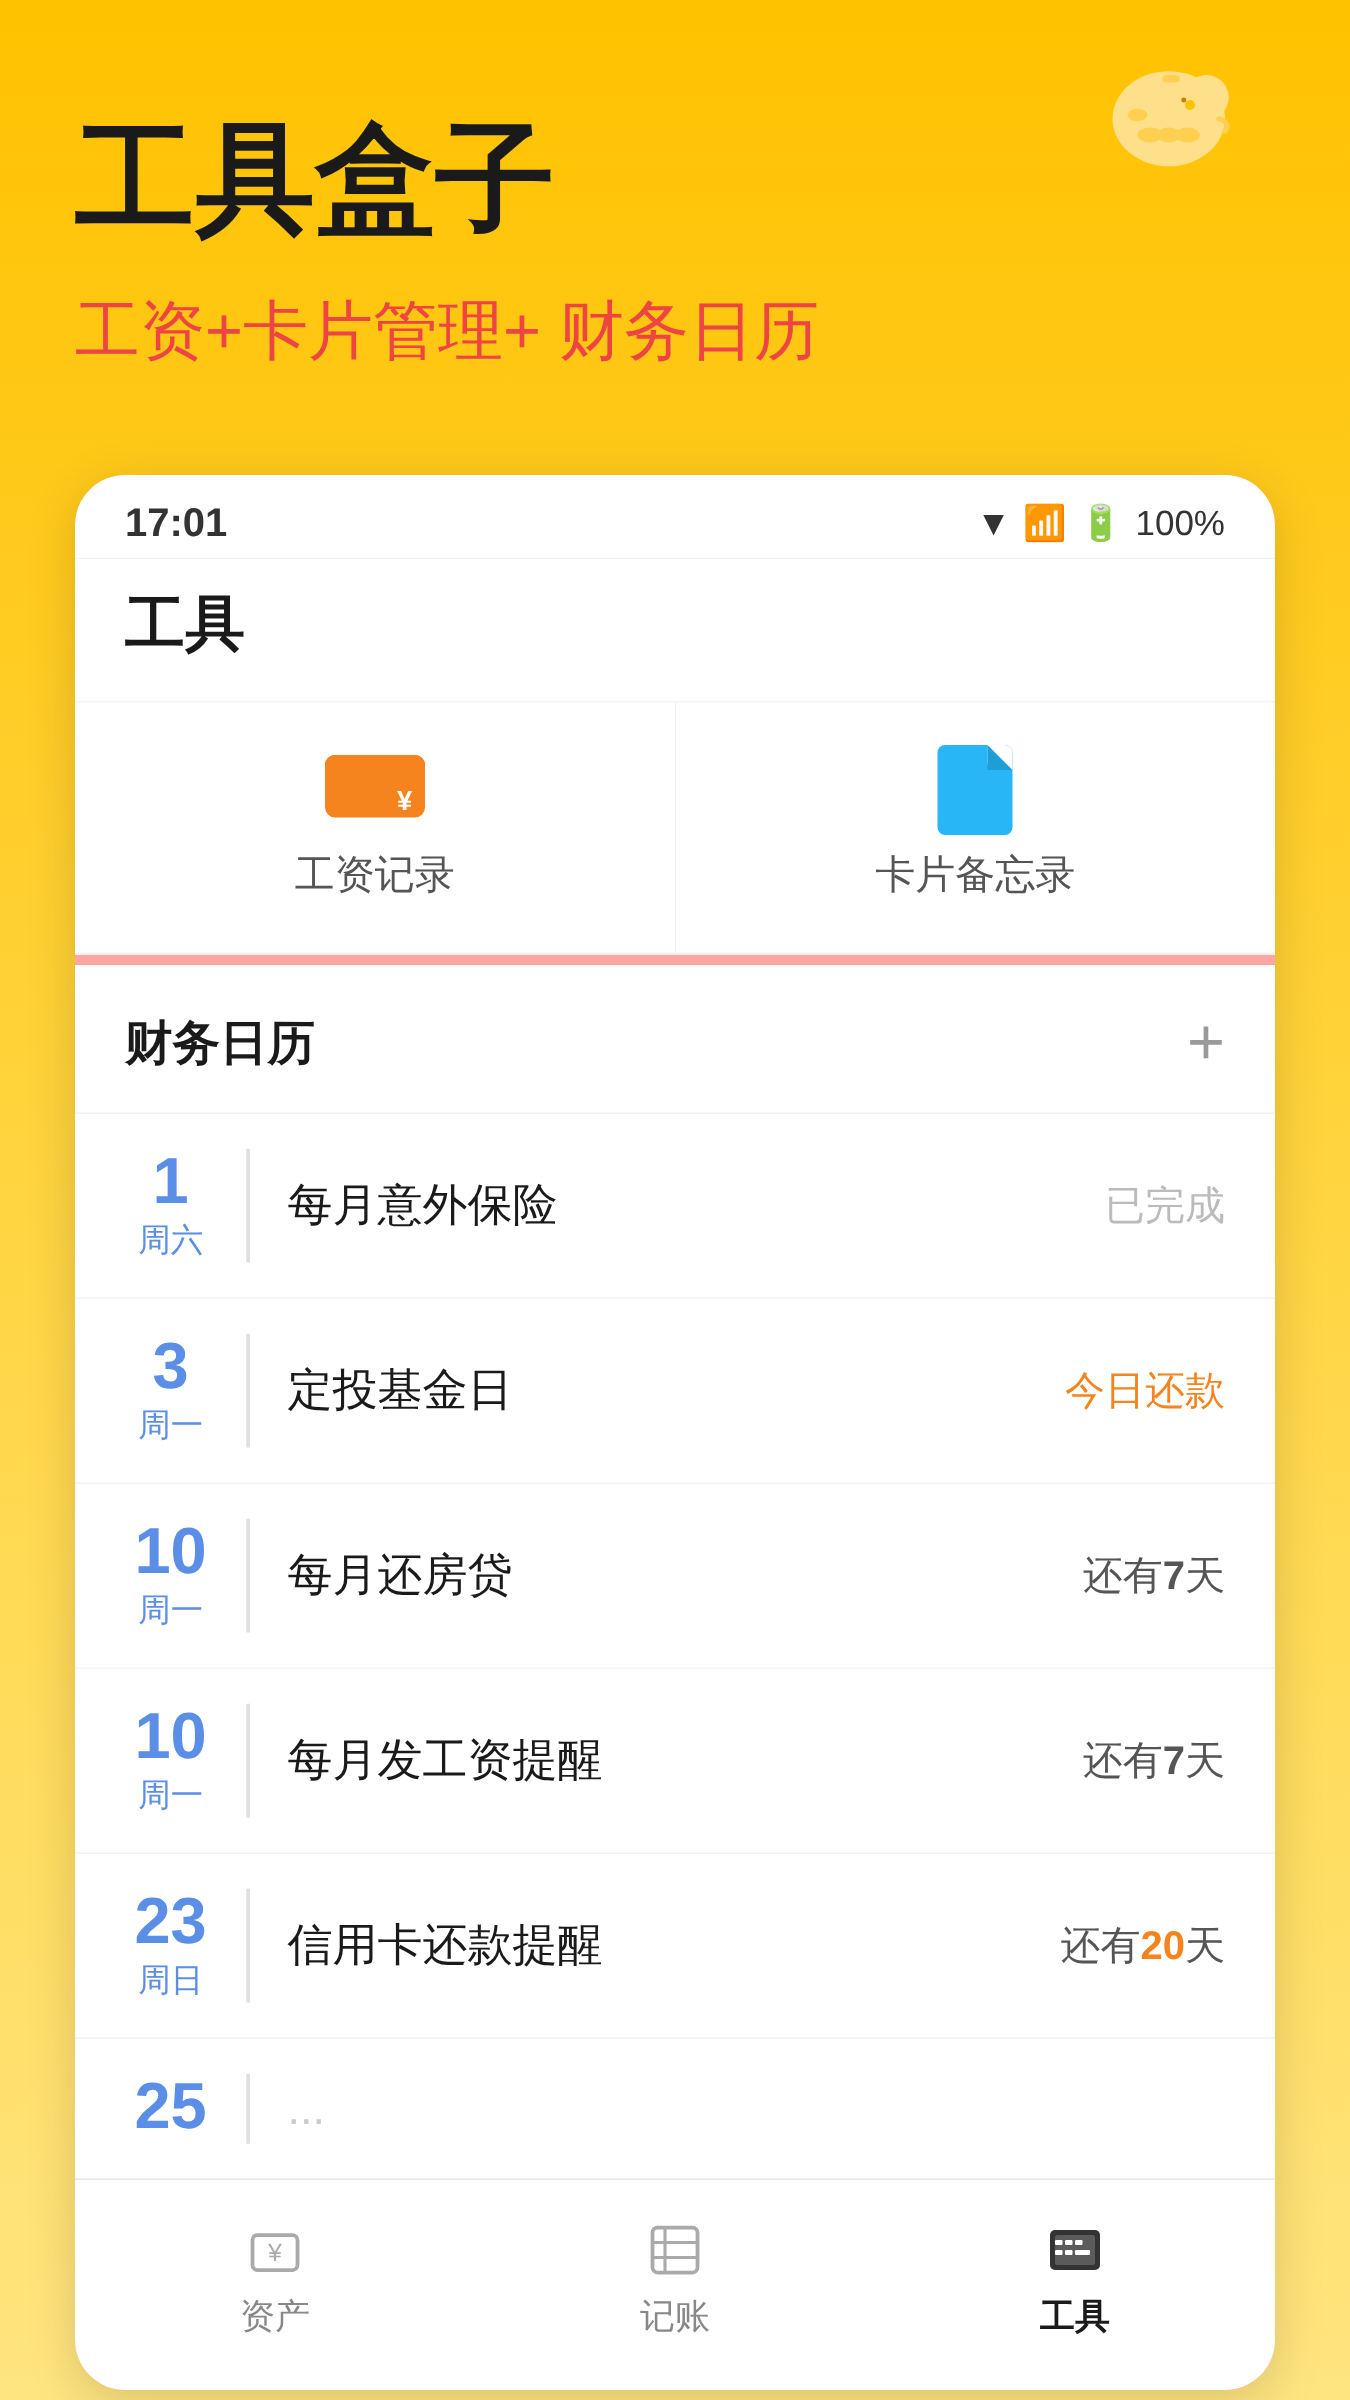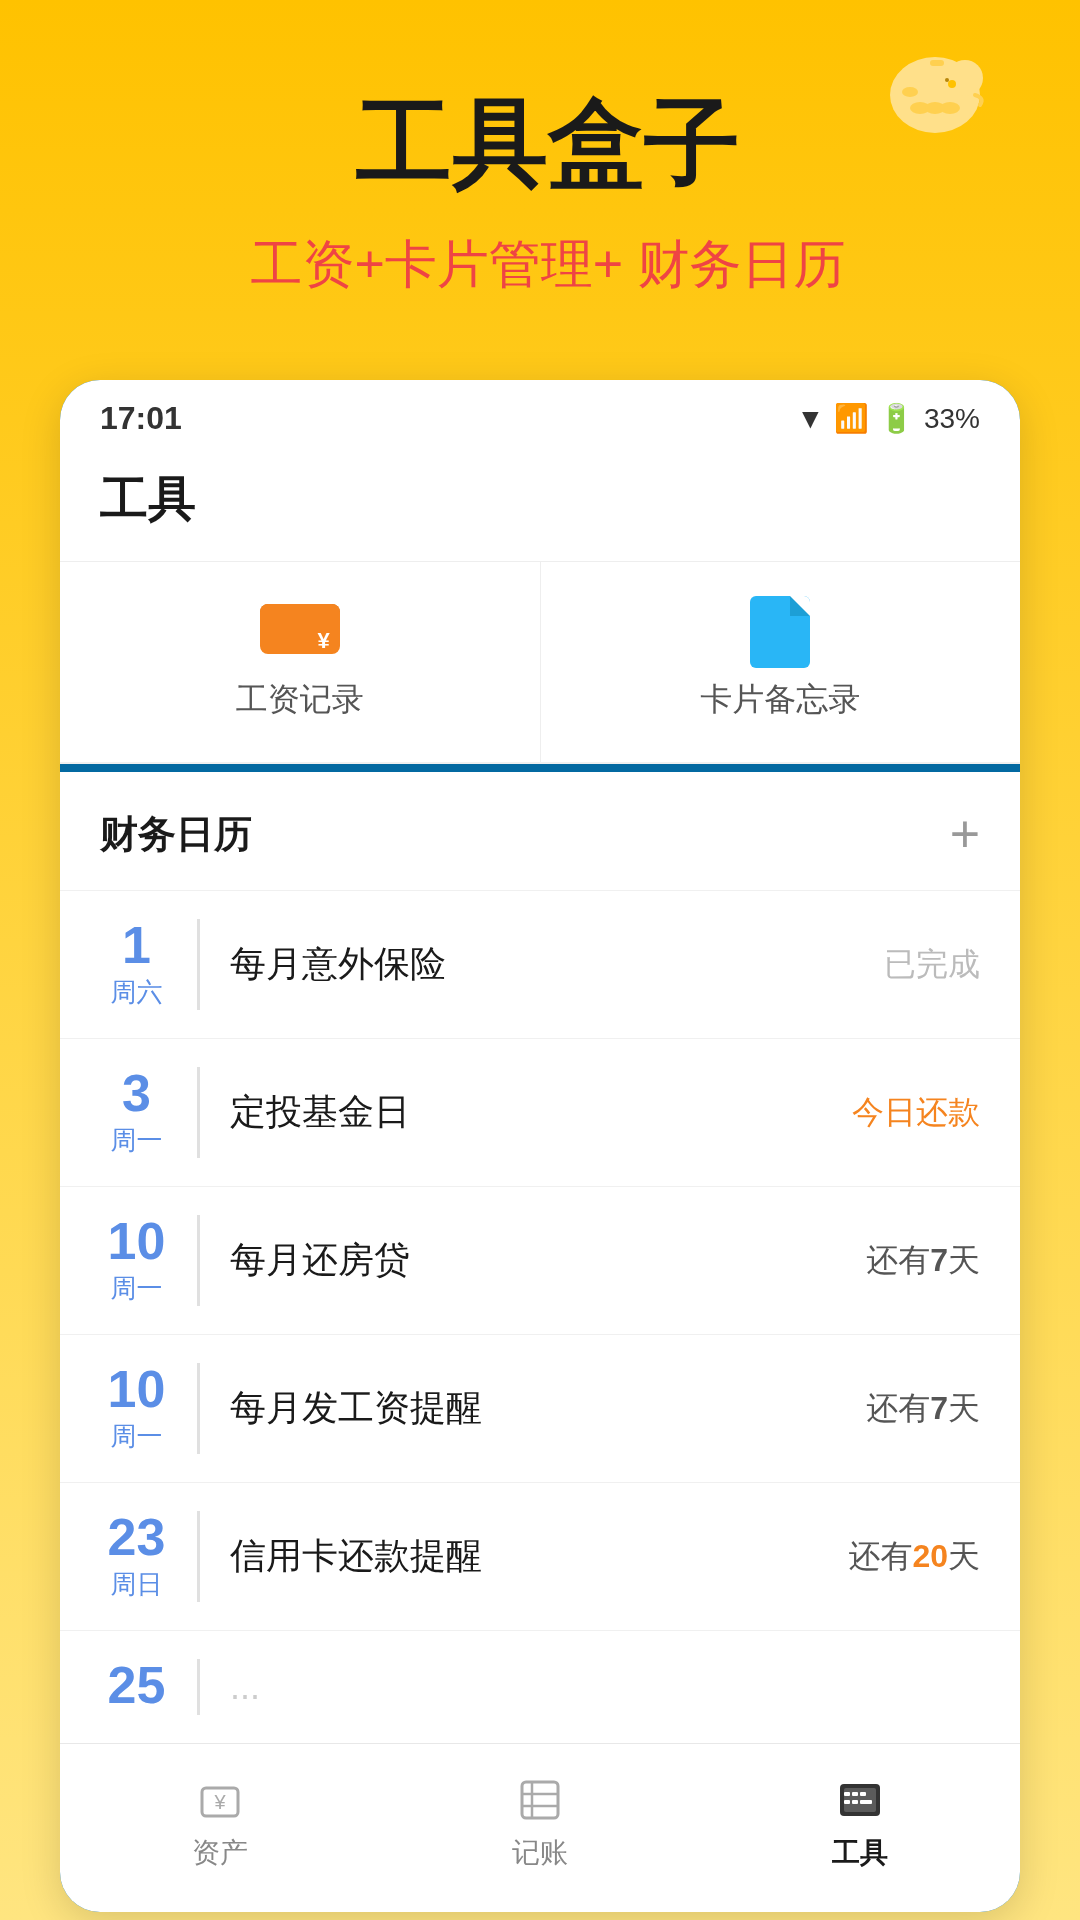--- a/index.html
+++ b/index.html
@@ -9,21 +9,21 @@
       min-height: 1920px;
       background: linear-gradient(180deg, #FFC200 0%, #FFD84D 60%, #FFE580 100%);
       font-family: -apple-system, "PingFang SC", "Hiragino Sans GB", "Microsoft YaHei", sans-serif;
       position: relative;
       overflow-x: hidden;
     }
 
     
     .header {
       padding: 80px 44px 40px 60px;
-      text-align: center;
+      text-align: left;
       position: relative;
     }
     .piggy-icon {
       position: absolute;
       top: 40px;
       right: 80px;
       width: 120px;
       height: 100px;
     }
     .main-title {
@@ -35,21 +35,21 @@
     }
     .sub-title {
       font-size: 52px;
       color: #ef4444;
       font-weight: 400;
     }
 
     
     .phone-card {
       margin: 40px 60px 0 60px;
-      background: #0369a1;
+      background: #fca5a5;
       border-radius: 40px;
       overflow: hidden;
       box-shadow: 0 10px 40px rgba(0,0,0,0.15);
     }
 
     
     .status-bar {
       background: white;
       display: flex;
       justify-content: space-between;
@@ -296,21 +296,21 @@
 </div>
 
 <div class="phone-card">
 
   <div class="status-bar">
     <span class="status-time">17:01</span>
     <div class="status-icons">
       <span>▼</span>
       <span>📶</span>
       <span>🔋</span>
-      <span>33%</span>
+      <span>100%</span>
     </div>
   </div>
 
   <div class="app-header">
     <span class="app-title">工具</span>
   </div>
 
   <div class="tool-buttons">
 
     <button class="tool-btn">

